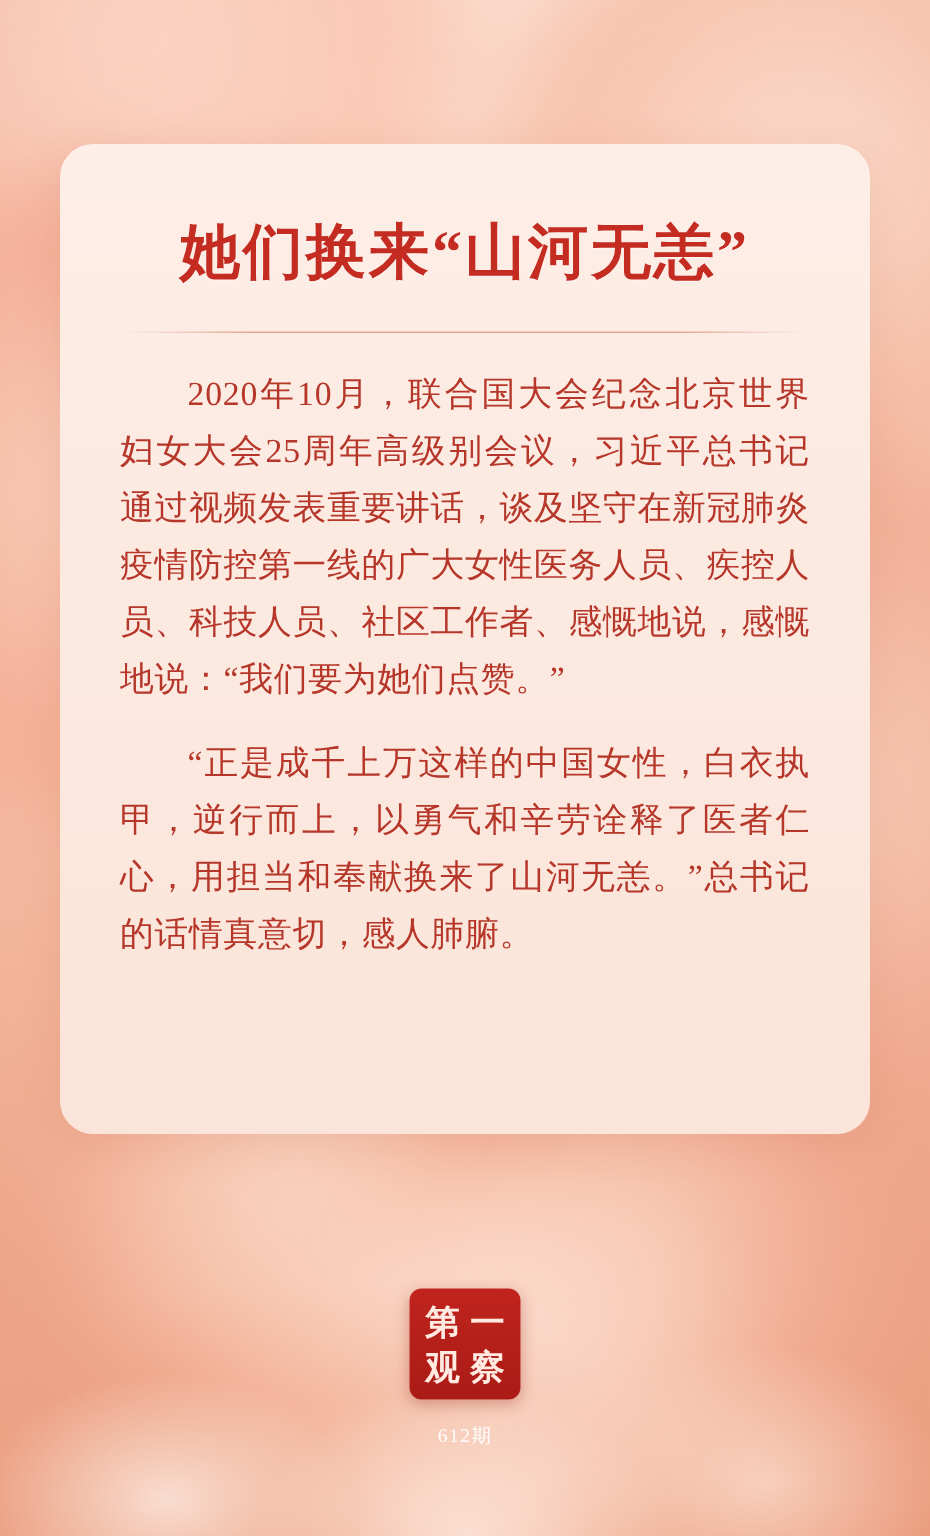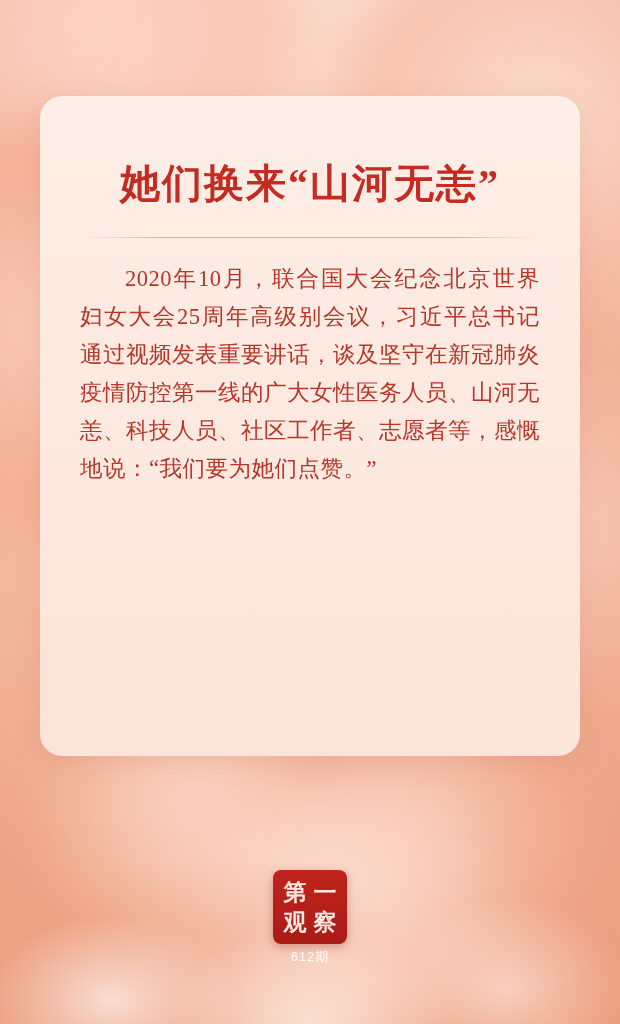--- a/index.html
+++ b/index.html
@@ -89,21 +89,21 @@
   .card {
     position: absolute;
     left: 40px;
     top: 96px;
     width: 540px;
     height: 660px;
     border-radius: 22px;
     background: linear-gradient(180deg, #fdeee7 0%, #fceae1 40%, #fbe4d9 100%);
     box-shadow: 0 6px 26px rgba(198,108,78,.18);
     box-sizing: border-box;
-    padding: 50px 40px 0 40px;
+    padding: 34px 40px 0 40px;
   }
 
   .card-title {
     margin: 10px 0 0 0;
     text-align: center;
     font-family: "Liberation Serif", "DejaVu Serif", serif;
     font-weight: bold;
     font-size: 40px;
     letter-spacing: 2px;
     color: #c42b21;
@@ -159,21 +159,22 @@
     font-weight: bold;
     font-size: 23px;
     line-height: 1;
   }
   .seal-grid span {
     display: flex;
     align-items: center;
     justify-content: center;
   }
   .seal-issue {
-    font-family: Liberation Sans, sans-serif;
+    margin-top: 10px;
+    font-family: Liberation Serif, serif;
     font-size: 13px;
     color: #ffffff;
     letter-spacing: 1px;
     opacity: .95;
   }
 </style>
 </head>
 <body>
 
 <div class="poster">
@@ -187,21 +188,22 @@
   <div class="bg-blob blob-f"></div>
   <div class="bg-blob blob-g"></div>
   <div class="bg-bottom-petals"></div>
   <div class="bg-vignette"></div>
 
   <div class="card">
     <h1 class="card-title">她们换来“山河无恙”</h1>
     <div class="title-rule"></div>
 
     <div class="body-text">
-      <p>2020年10月，联合国大会纪念北京世界妇女大会25周年高级别会议，习近平总书记通过视频发表重要讲话，谈及坚守在新冠肺炎疫情防控第一线的广大女性医务人员、山河无恙、科技人员、社区工作者、志愿者等，感慨地说：“我们要为她们点赞。”</p>
+      <p>2020年10月，联合国大会纪念北京世界妇女大会25周年高级别会议，习近平总书记通过视频发表重要讲话，谈及坚守在新冠肺炎疫情防控第一线的广大女性医务人员、疾控人员、科技人员、社区工作者、感慨地说，感慨地说：“我们要为她们点赞。”</p>
+      <p>“正是成千上万这样的中国女性，白衣执甲，逆行而上，以勇气和辛劳诠释了医者仁心，用担当和奉献换来了山河无恙。”总书记的话情真意切，感人肺腑。</p>
     </div>
   </div>
 
   <div class="seal-wrap">
     <div class="seal">
       <div class="seal-grid">
         <span>第</span>
         <span>一</span>
         <span>观</span>
         <span>察</span>

